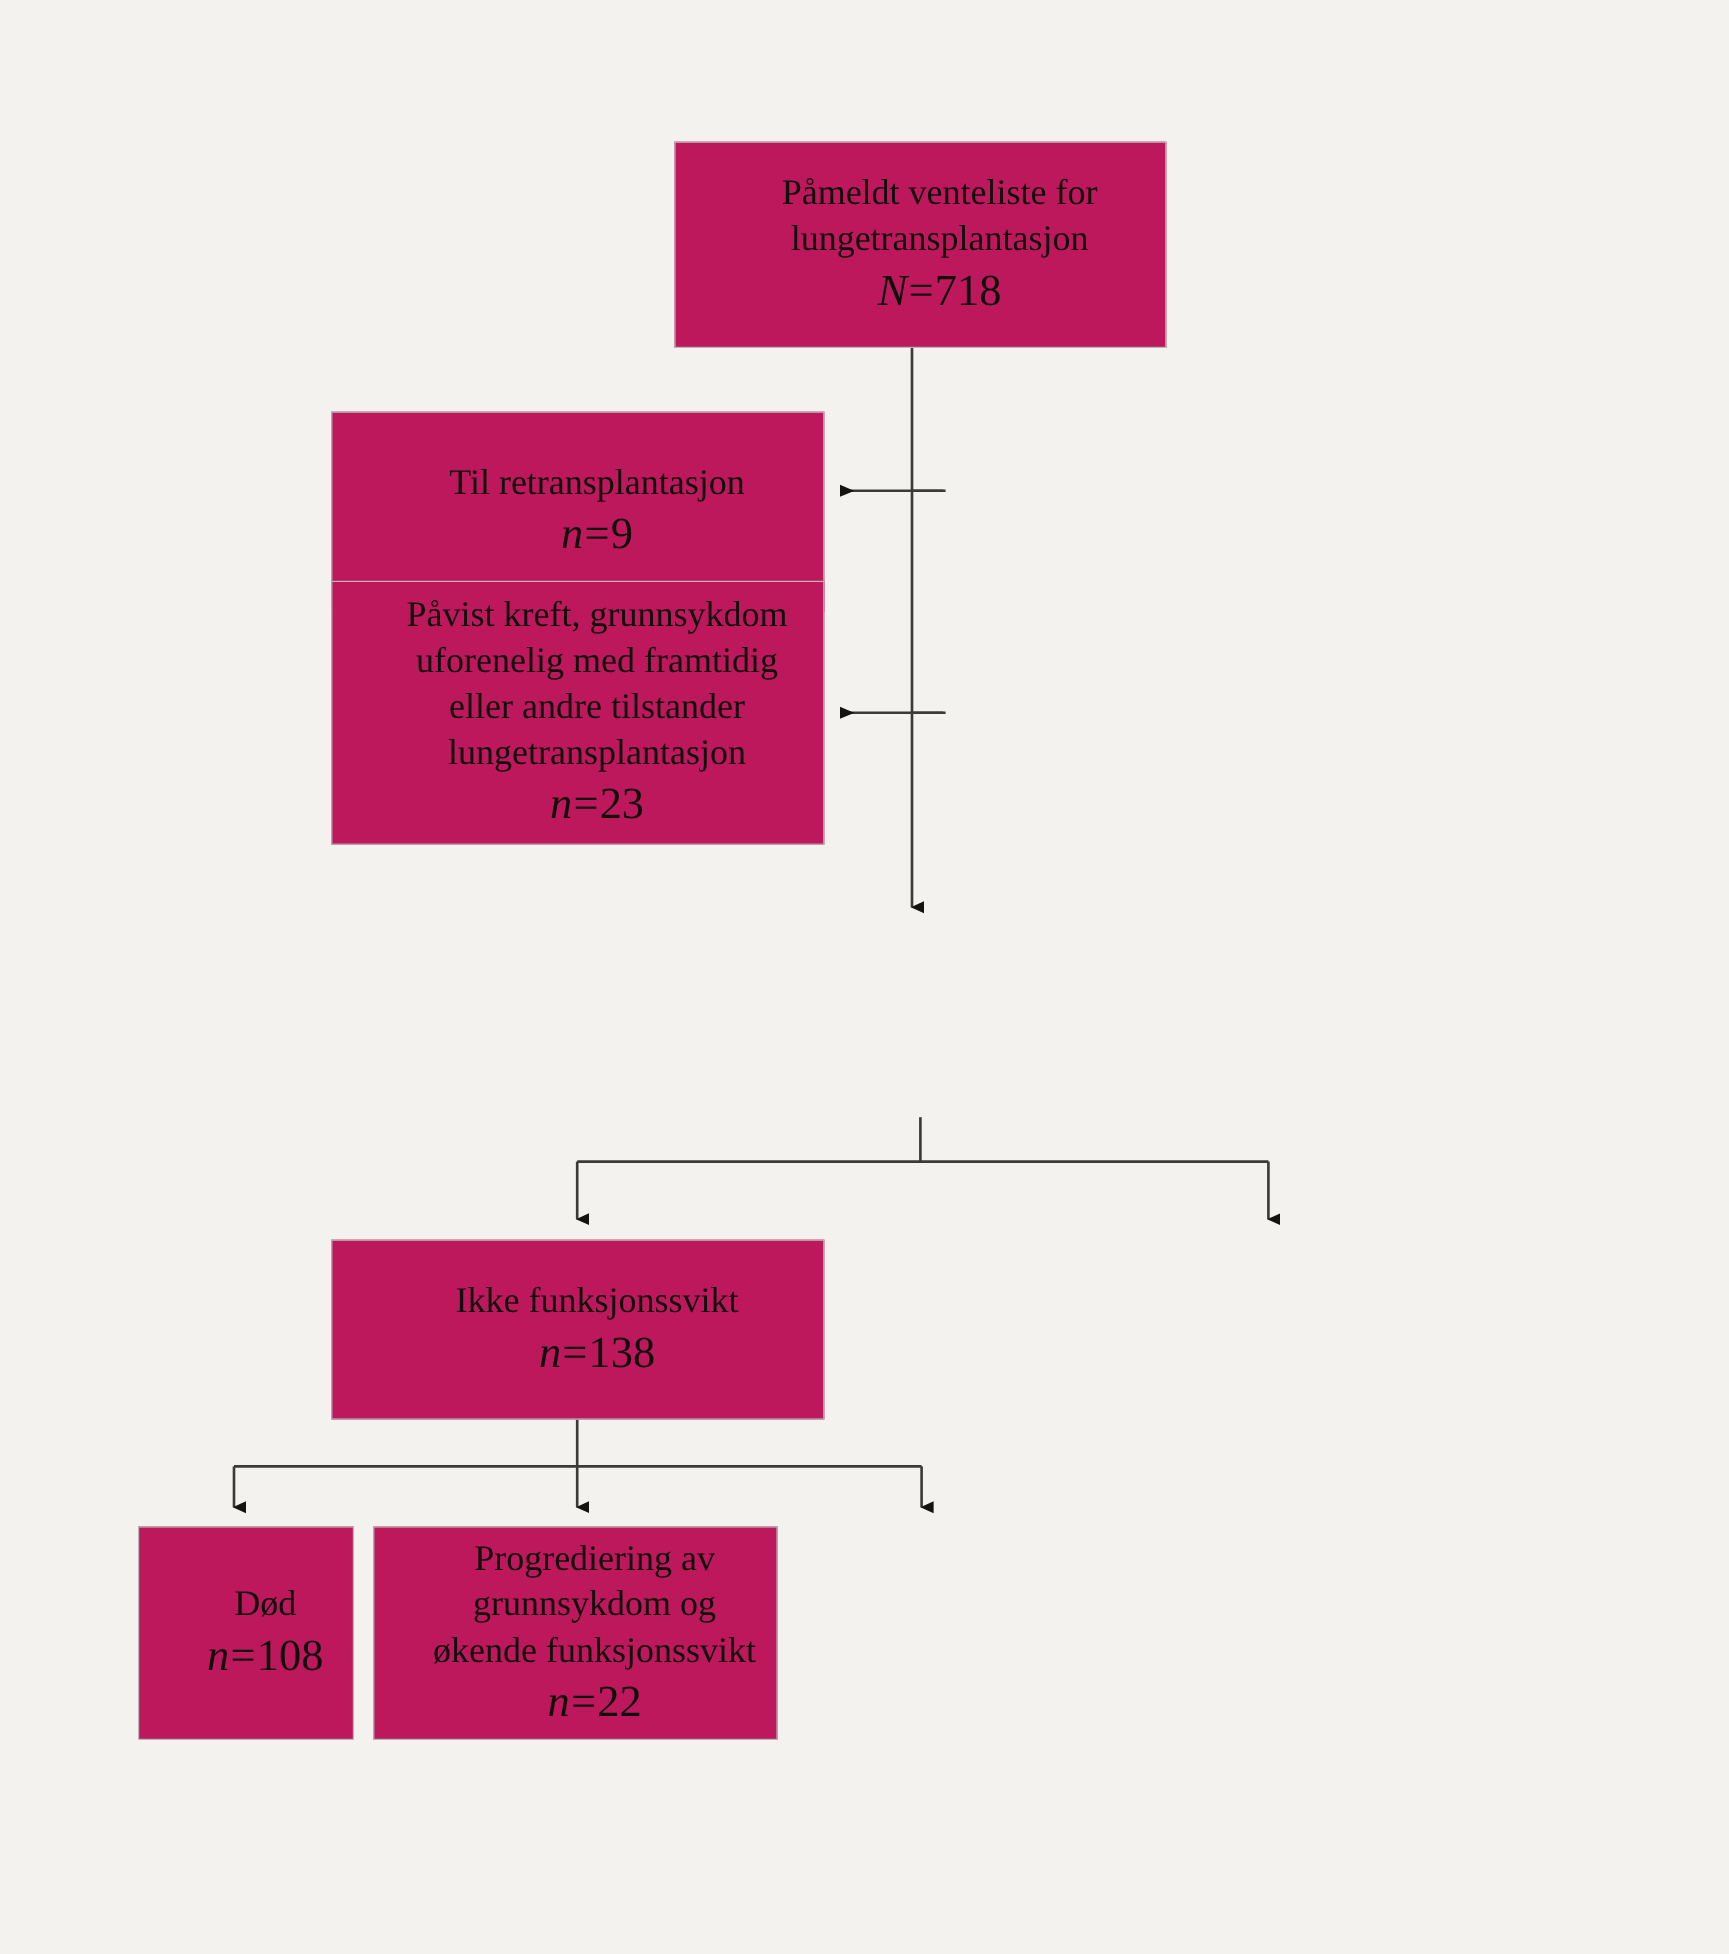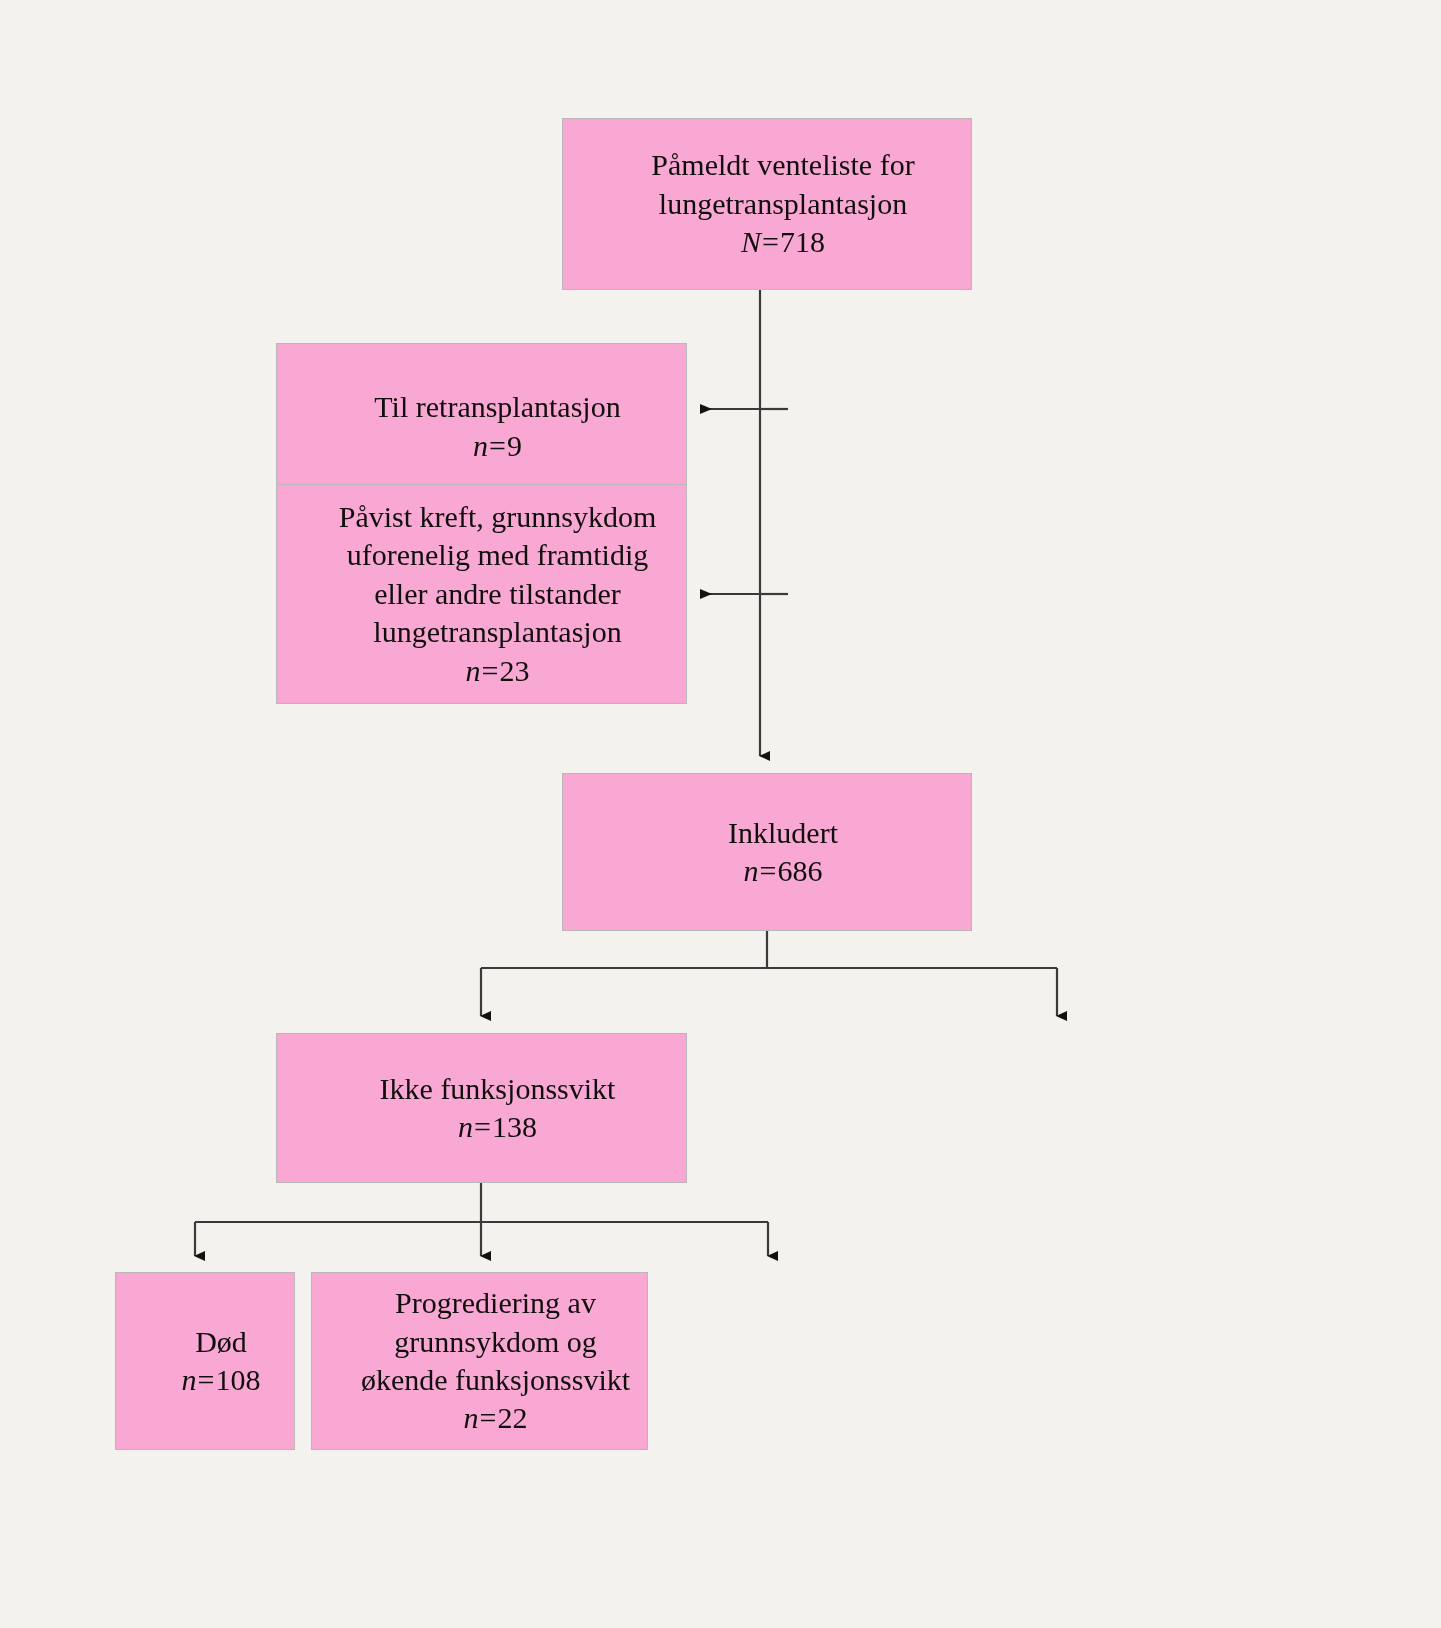--- a/index.html
+++ b/index.html
@@ -22,41 +22,41 @@
   svg.connectors {
     position: absolute;
     left: 0;
     top: 0;
     width: 1441px;
     height: 1628px;
     pointer-events: none;
   }
   .node {
     position: absolute;
-    background: #f9a8d4;
+    background: #be185d;
     border: 1.5px solid #b9b8b6;
     box-sizing: border-box;
     display: flex;
     flex-direction: column;
     align-items: center;
     justify-content: center;
     text-align: center;
     color: #100f0d;
     line-height: 1.28;
     padding-left: 32px;
   }
   .node .line {
     display: block;
     white-space: nowrap;
     font-size: 30px;
   }
   .node .count {
     display: block;
     white-space: nowrap;
-    font-size: 30px;
+    font-size: 37px;
   }
   .count .sym {
     font-style: italic;
   }
   .count .eq {
     font-style: normal;
     padding: 0 1px;
   }
   
   #node-enrolled   { left: 562px; top: 118px;  width: 410px; height: 172px; }
@@ -116,24 +116,20 @@
   </div>
 
   <div class="node" id="node-excluded">
     <span class="line">Påvist kreft, grunnsykdom</span>
     <span class="line">uforenelig med framtidig</span>
     <span class="line">eller andre tilstander</span>
     <span class="line">lungetransplantasjon</span>
     <span class="count"><span class="sym">n</span><span class="eq">=</span><span>23</span></span>
   </div>
 
-  <div class="node" id="node-included">
-    <span class="line">Inkludert</span>
-    <span class="count"><span class="sym">n</span><span class="eq">=</span><span>686</span></span>
-  </div>
 
   <div class="node" id="node-notx">
     <span class="line">Ikke funksjonssvikt</span>
     <span class="count"><span class="sym">n</span><span class="eq">=</span><span>138</span></span>
   </div>
 
 
   <div class="node" id="node-dead">
     <span class="line">Død</span>
     <span class="count"><span class="sym">n</span><span class="eq">=</span><span>108</span></span>

